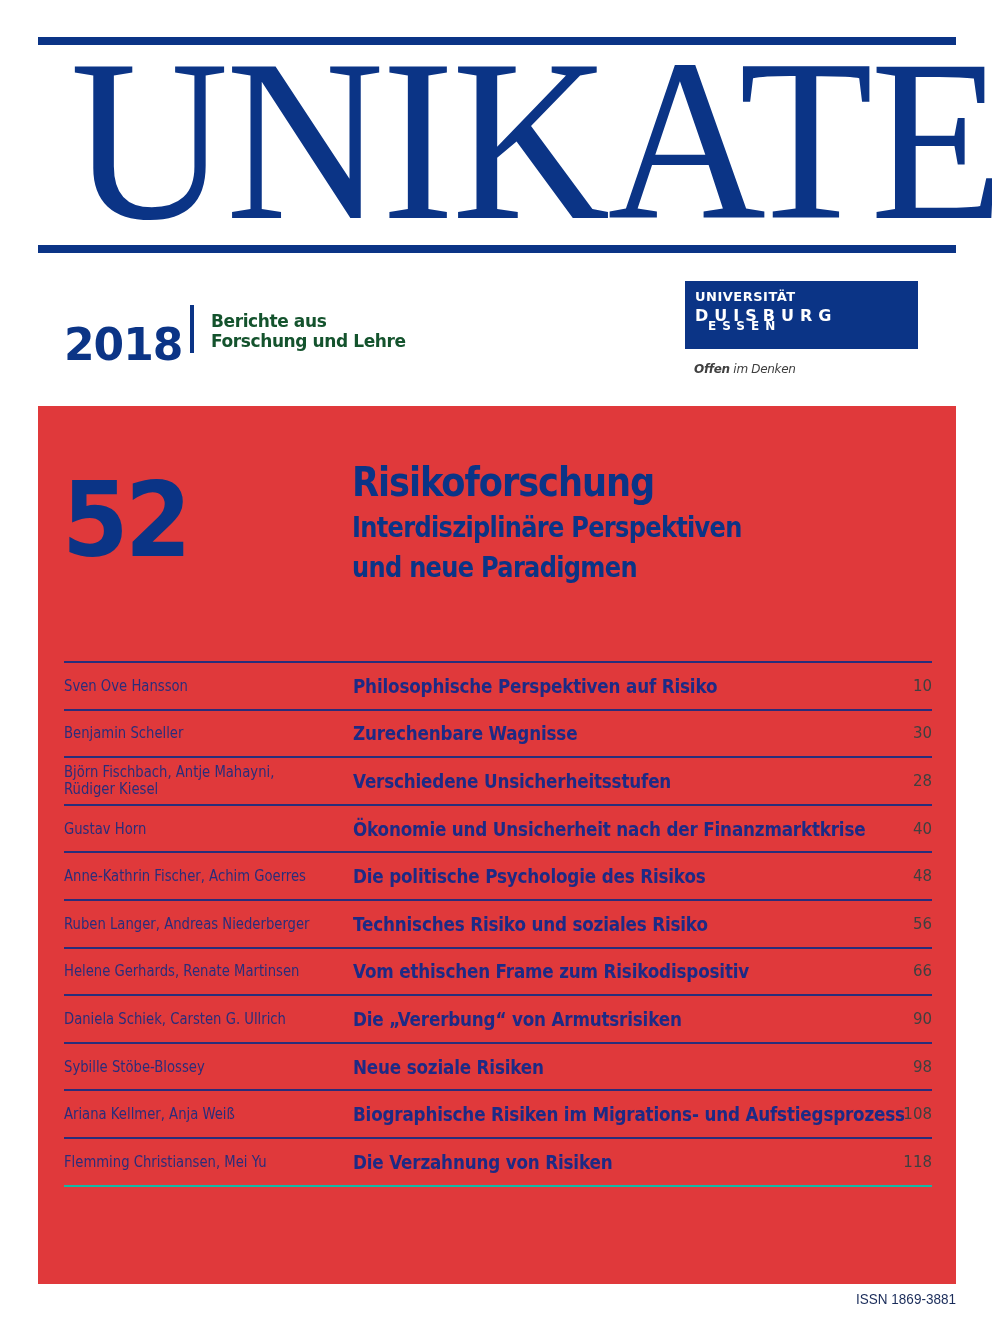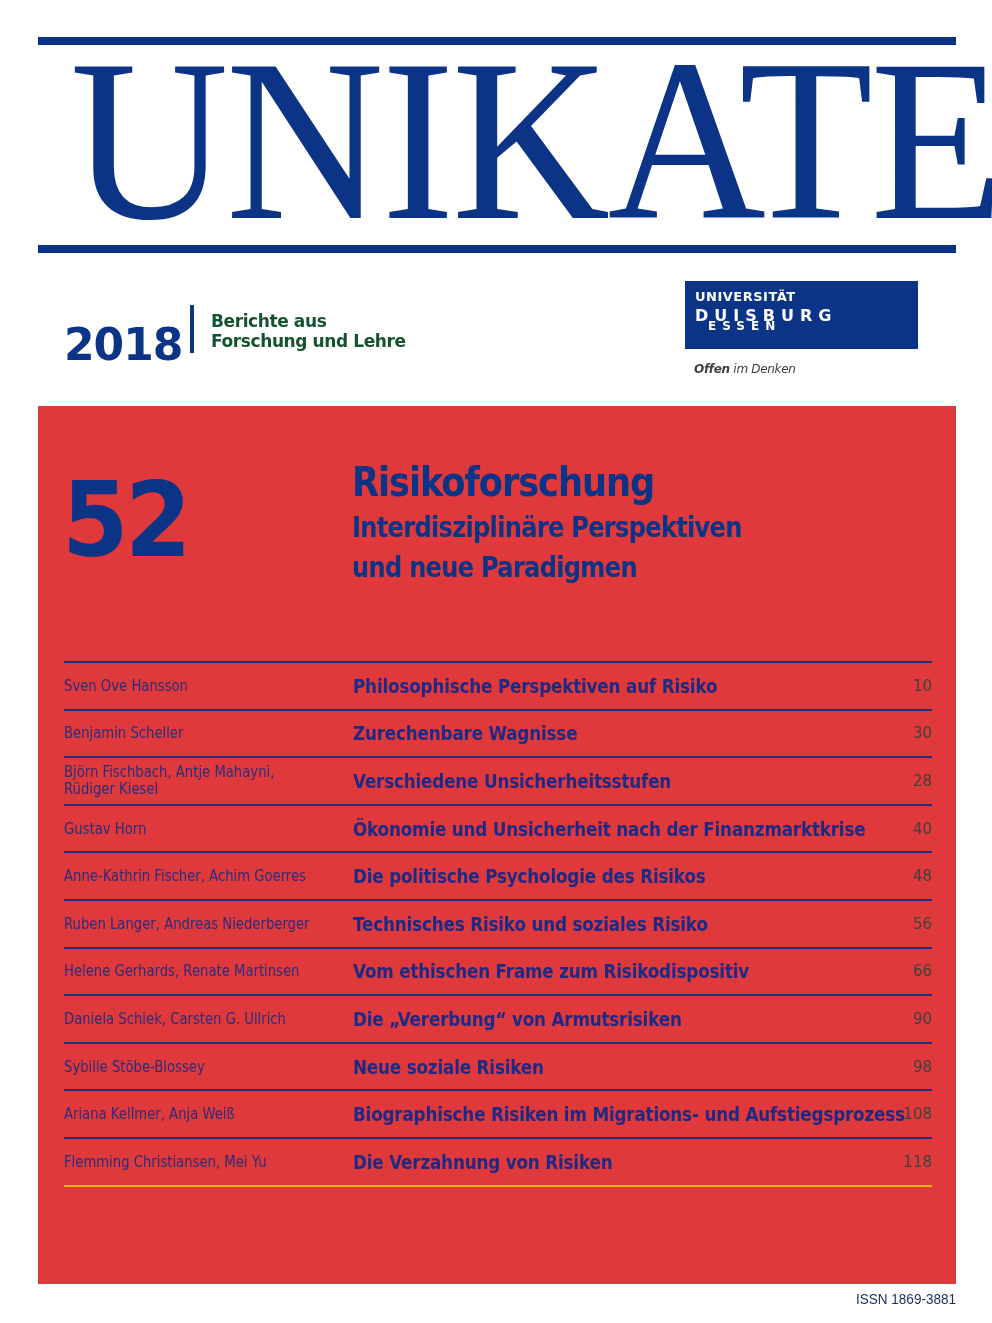--- a/index.html
+++ b/index.html
@@ -15,21 +15,21 @@
   #uni-logo .l2 { position: absolute; left: 10px; top: 25px; font-weight: bold; font-size: 16px; letter-spacing: 6px; }
   #uni-logo .l3 { position: absolute; left: 23px; top: 38px; font-weight: bold; font-size: 12px; letter-spacing: 6px; }
   #uni-slogan { position: absolute; left: 694px; top: 362px; font-size: 12px; color: #404040; font-style: italic; letter-spacing: -0.3px; }
   #uni-slogan b { font-weight: bold; }
   #red-panel { position: absolute; left: 38px; top: 406px; width: 918px; height: 878px; background: #e0393b; }
   #issue-number { position: absolute; left: 62px; top: 460px; font-family: "DejaVu Sans", sans-serif; font-weight: bold; font-size: 104px; line-height: 120px; color: #0b3486; letter-spacing: -4px; transform: scaleX(0.92); transform-origin: left top; }
   #issue-title { position: absolute; left: 352px; top: 458px; font-weight: bold; font-size: 40px; line-height: 48px; color: #0b3486; letter-spacing: -1.2px; transform: scaleX(0.88); transform-origin: left top; white-space: nowrap; }
   #issue-subtitle { position: absolute; left: 352px; top: 508px; font-weight: bold; font-size: 28px; line-height: 40px; color: #0b3486; letter-spacing: -0.8px; transform: scaleX(0.86); transform-origin: left top; white-space: nowrap; }
   #toc { position: absolute; left: 64px; top: 642px; width: 868px; margin-top: 19px; }
   .toc-row { position: relative; border-top: 2px solid #2a2d7a; height: 45.6px; }
-  .toc-row:last-child { border-bottom: 2px solid #eab308; }
+  .toc-row:last-child { border-bottom: 2px solid #14b8a6; }
   .toc-author { position: absolute; left: 0; top: 50%; transform: translateY(-50%) scaleX(0.88); transform-origin: left center; font-size: 15px; line-height: 17px; color: #2a2d7a; white-space: nowrap; }
   .toc-title { position: absolute; left: 289px; top: 50%; transform: translateY(-50%) scaleX(0.86); transform-origin: left center; font-weight: bold; font-size: 19.5px; color: #1d2a85; white-space: nowrap; letter-spacing: -0.2px; }
   .toc-page { position: absolute; right: 0; top: 50%; transform: translateY(-50%); font-size: 15px; color: #404040; }
   #issn { position: absolute; right: 36px; top: 1290px; font-family: "Liberation Sans", sans-serif; font-size: 15px; color: #1a2c5a; transform: scaleX(0.9); transform-origin: right top; }
 </style>
 </head>
 <body>
 
 <div class="rule" style="top:37px;"></div>
 <div id="masthead">

